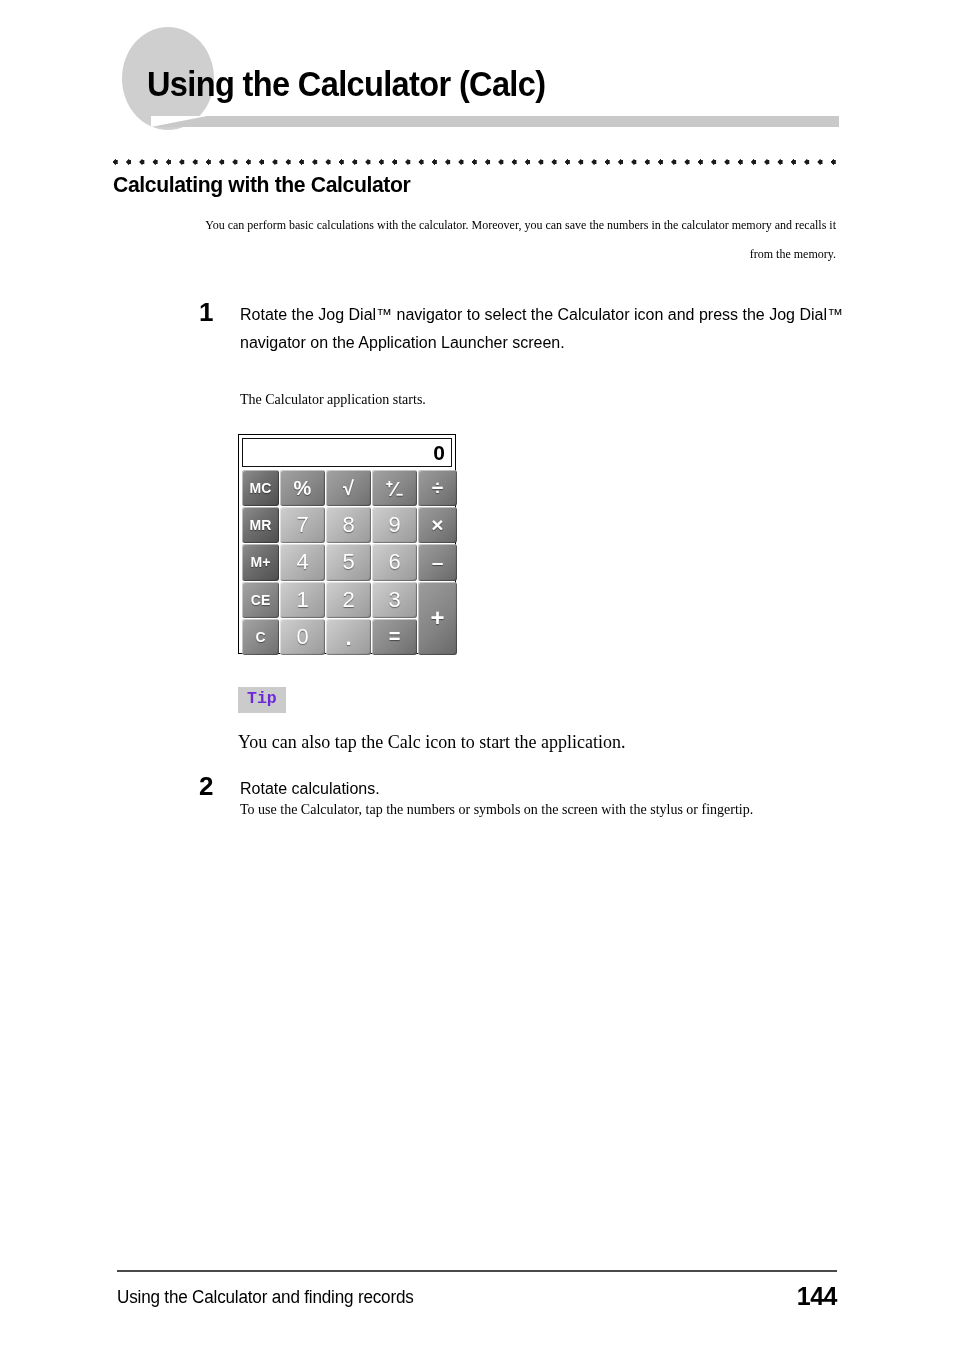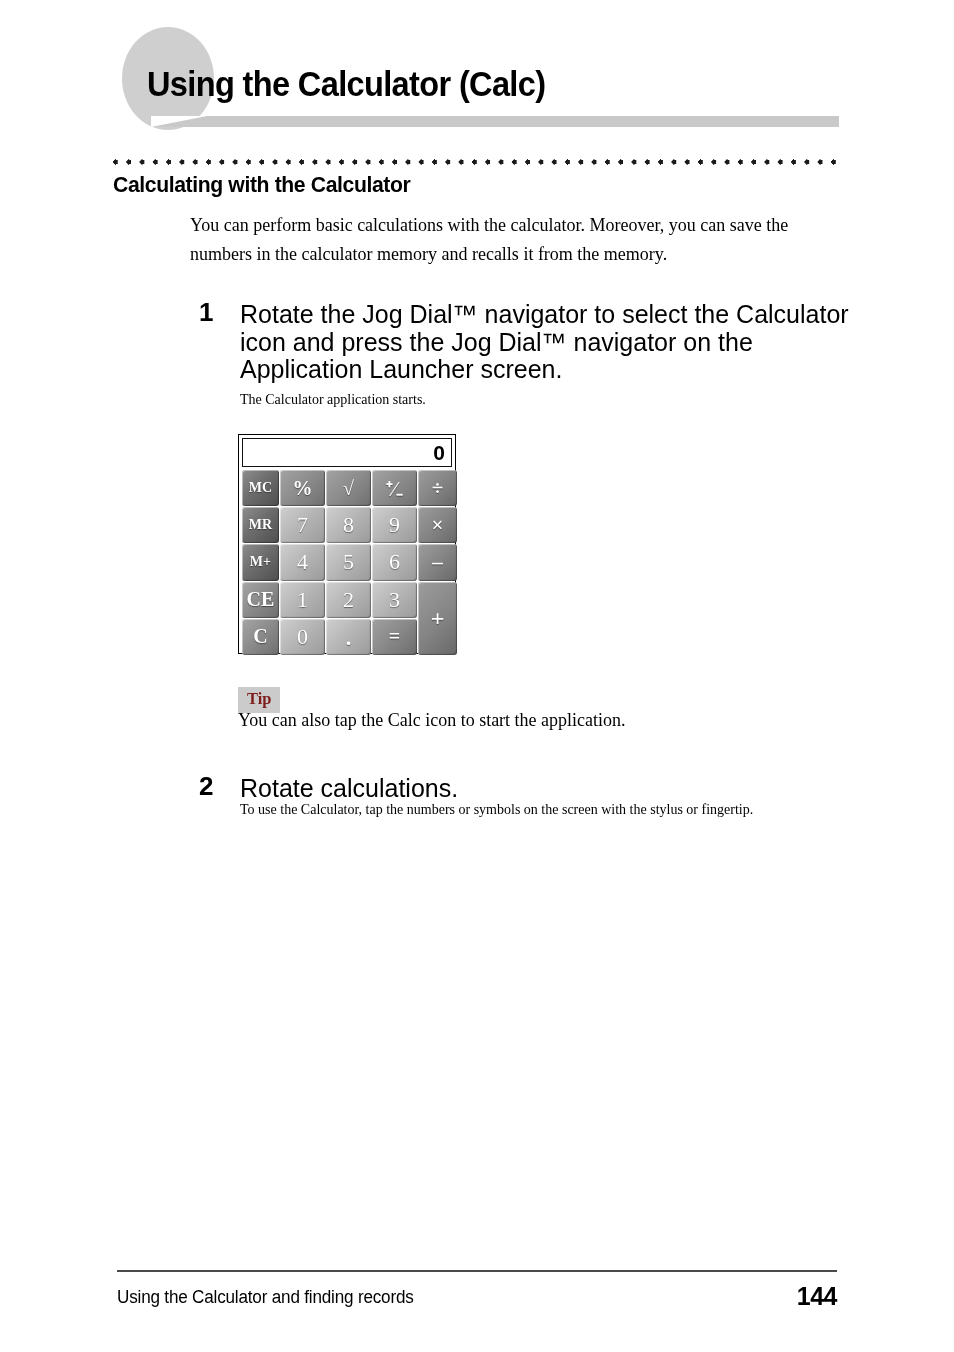--- a/index.html
+++ b/index.html
@@ -84,26 +84,27 @@
     font-size: 22.5px;
     letter-spacing: -0.4px;
     transform: scaleX(0.94);
     transform-origin: left top;
     white-space: nowrap;
   }
 
   
   .intro {
     position: absolute;
-    left: 190px;
+    left: 196px;
     top: 211px;
     width: 640px;
     font-family: "Liberation Serif", serif;
-    font-size: 18px;
+    font-size: 12px;
     line-height: 29px;
+    text-align: right;
   }
 
   
   .step {
     position: absolute;
   }
   .step-num {
     position: absolute;
     left: 0;
     top: 0;
@@ -111,21 +112,21 @@
     font-weight: bold;
     font-size: 26px;
     line-height: 1;
   }
   .step-head {
     position: absolute;
     left: 41px;
     top: 2px;
     width: 600px;
     font-family: "Liberation Sans", sans-serif;
-    font-size: 25px;
+    font-size: 16px;
     line-height: 27.5px;
   }
   .step-body {
     font-family: "Liberation Serif", serif;
     font-size: 14px;
     line-height: 29px;
   }
 
   #step1 { left: 199px; top: 299px; width: 650px; }
   #step1 .step-head { width: 635px; }
@@ -178,40 +179,40 @@
     display: grid;
     grid-template-columns: 37px 45px 45px 45px 39px;
     grid-template-rows: repeat(5, 36.2px);
     gap: 1px;
   }
   .key {
     border-radius: 3px;
     display: flex;
     align-items: center;
     justify-content: center;
-    font-family: Liberation Serif, serif;
+    font-family: Liberation Sans, sans-serif;
     color: #ffffff;
     text-shadow: 0 1px 1px rgba(0,0,0,0.45);
     box-shadow: inset 1px 1px 0 rgba(255,255,255,0.45),
                 inset -1px -1px 1px rgba(0,0,0,0.35);
     box-sizing: border-box;
     overflow: hidden;
     position: relative;
   }
   
   .key.mem {
     background: linear-gradient(135deg, #8e8e8e 0%, #6d6d6d 45%, #4f4f4f 100%);
     font-weight: bold;
     font-size: 14px;
     letter-spacing: 0.2px;
   }
   .key.mem-light {
     background: linear-gradient(135deg, #a5a5a5 0%, #8a8a8a 50%, #6e6e6e 100%);
     font-weight: bold;
-    font-size: 20px;
+    font-size: 14px;
   }
   
   .key.digit {
     background: linear-gradient(135deg, #cfcfcf 0%, #b4b4b4 50%, #9a9a9a 100%);
     font-size: 22px;
     font-weight: normal;
   }
   
   .key.func {
     background: linear-gradient(135deg, #a3a3a3 0%, #8b8b8b 50%, #6f6f6f 100%);
@@ -243,30 +244,30 @@
     font-weight: bold;
   }
 
   
   .tip-badge {
     position: absolute;
     left: 238px;
     top: 687px;
     background: #cbcbcb;
     padding: 3px 9px 4px 9px;
-    font-family: Liberation Serif, serif;
+    font-family: Liberation Mono, monospace;
     font-weight: bold;
     font-size: 16.5px;
     line-height: 1.15;
-    color: #7f1d1d;
+    color: #6d28d9;
   }
   .tip-text {
     position: absolute;
     left: 238px;
-    top: 707px;
+    top: 729px;
     width: 600px;
     font-family: "Liberation Serif", serif;
     font-size: 18px;
     line-height: 26px;
   }
 
   
   .footer-rule {
     position: absolute;
     left: 117px;

